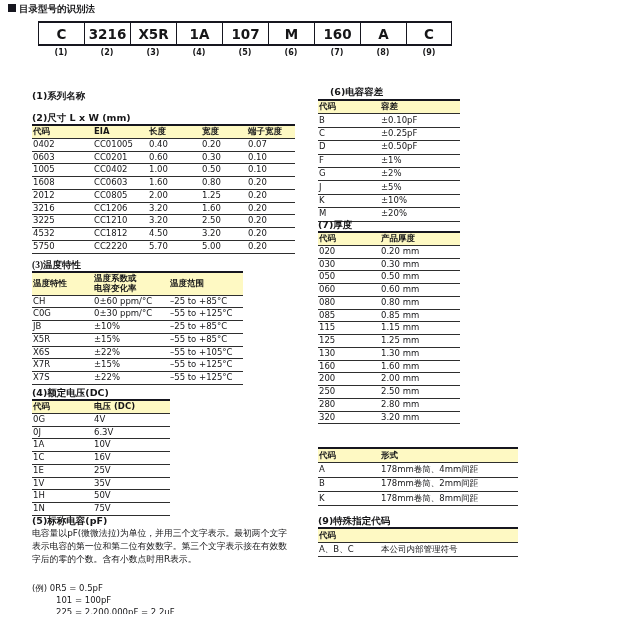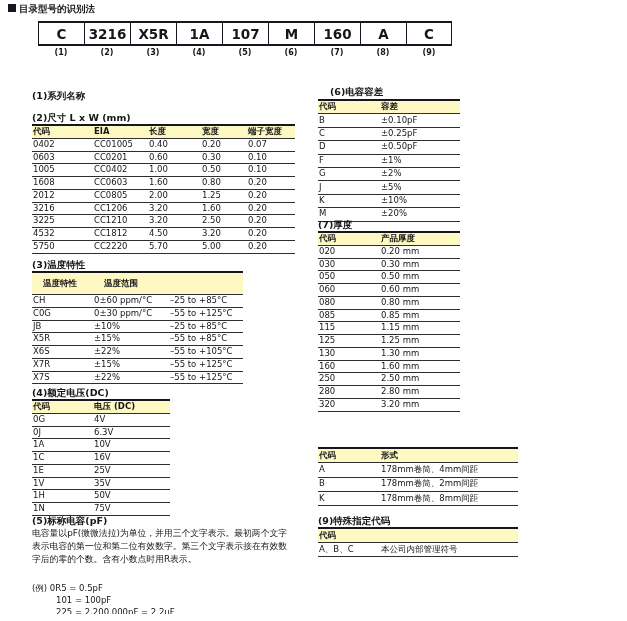--- a/index.html
+++ b/index.html
@@ -9,31 +9,31 @@
   .sq{display:inline-block;width:8px;height:8px;background:#16161f;margin-right:3px;}
   
   .pn{position:absolute;left:38px;top:21px;width:414px;}
   .pn-codes{display:grid;grid-template-columns:repeat(9,1fr);border-top:2px solid #16161f;border-bottom:2px solid #16161f;}
   .pn-code{border-left:1.5px solid #16161f;text-align:center;font-weight:bold;font-size:13.5px;padding:3px 0 2px;}
   .pn-code:last-child{border-right:1.5px solid #16161f;}
   .pn-nums{display:grid;grid-template-columns:repeat(9,1fr);}
   .pn-num{text-align:center;font-weight:bold;font-size:8px;padding-top:2px;}
   
   .sec-heading{position:absolute;font-size:9.5px;font-weight:bold;white-space:nowrap;}
-  .h1{left:32px;top:90px;}  .h2{left:32px;top:112px;}  .h3{left:32px;top:259px;}
+  .h1{left:32px;top:90px;}  .h2{left:32px;top:112px;}  .h3{left:32px;top:259px;font-family:Liberation Serif, serif;}
   .h4{left:32px;top:387px;} .h5{left:32px;top:515px;}
   .h6{left:330px;top:86px;} .h7{left:318px;top:219px;} .h8{left:318px;top:435px;margin-top:14px;} .h9{left:318px;top:515px;}
   
   .table{position:absolute;font-size:8.5px;border-top:2px solid #16161f;}
   .trow{display:grid;border-bottom:1px solid #2e2e2e;align-items:center;}
   .thead{background:#fef9c3;font-weight:bold;}
   .tcell{padding:1px 2px 1px 1px;white-space:pre-line;line-height:1.15;}
   .t2{left:32px;top:124px;width:263px;}  .t2 .trow{grid-template-columns:61px 55px 53px 46px 1fr;min-height:10.2px;}
   .t3{left:32px;top:271px;width:211px;}  .t3 .trow{grid-template-columns:61px 76px 1fr;min-height:10.4px;}
-  .t3 .thead{min-height:21px;padding-left:10px;}
+  .t3 .thead{min-height:21px;}
   .t4{left:32px;top:399px;width:138px;}  .t4 .trow{grid-template-columns:61px 1fr;min-height:11.3px;}
   .t6{left:318px;top:99px;width:142px;}  .t6 .trow{grid-template-columns:62px 1fr;min-height:12.4px;}
   .t7{left:318px;top:231px;width:142px;} .t7 .trow{grid-template-columns:62px 1fr;min-height:11.6px;}
   .t8{left:318px;top:447px;width:200px;} .t8 .trow{grid-template-columns:62px 1fr;min-height:13.3px;}
   .t9{left:318px;top:527px;width:200px;} .t9 .trow{grid-template-columns:62px 1fr;min-height:13px;}
   
   .s5-body{position:absolute;left:32px;top:527px;font-size:8.8px;line-height:13.2px;}
   .body-line{white-space:nowrap;}
   .s5-ex{position:absolute;left:32px;top:582px;font-size:8.5px;line-height:12px;}
   .ex-row{white-space:nowrap;}
@@ -146,20 +146,22 @@
         <div class="tcell">5.70</div>
         <div class="tcell">5.00</div>
         <div class="tcell">0.20</div>
       </div>
     </div>
 
   <div class="sec-heading h3">(3)温度特性</div>
   <div class="table t3">
       <div class="trow thead">
         <div class="tcell">温度特性</div>
+        <div class="tcell">温度系数或
+电容变化率</div>
         <div class="tcell">温度范围</div>
       </div>
       <div class="trow">
         <div class="tcell">CH</div>
         <div class="tcell">0±60 ppm/°C</div>
         <div class="tcell">–25 to +85°C</div>
       </div>
       <div class="trow">
         <div class="tcell">C0G</div>
         <div class="tcell">0±30 ppm/°C</div>
@@ -324,20 +326,24 @@
       </div>
       <div class="trow">
         <div class="tcell">130</div>
         <div class="tcell">1.30 mm</div>
       </div>
       <div class="trow">
         <div class="tcell">160</div>
         <div class="tcell">1.60 mm</div>
       </div>
       <div class="trow">
+        <div class="tcell">200</div>
+        <div class="tcell">2.00 mm</div>
+      </div>
+      <div class="trow">
         <div class="tcell">250</div>
         <div class="tcell">2.50 mm</div>
       </div>
       <div class="trow">
         <div class="tcell">280</div>
         <div class="tcell">2.80 mm</div>
       </div>
       <div class="trow">
         <div class="tcell">320</div>
         <div class="tcell">3.20 mm</div>

